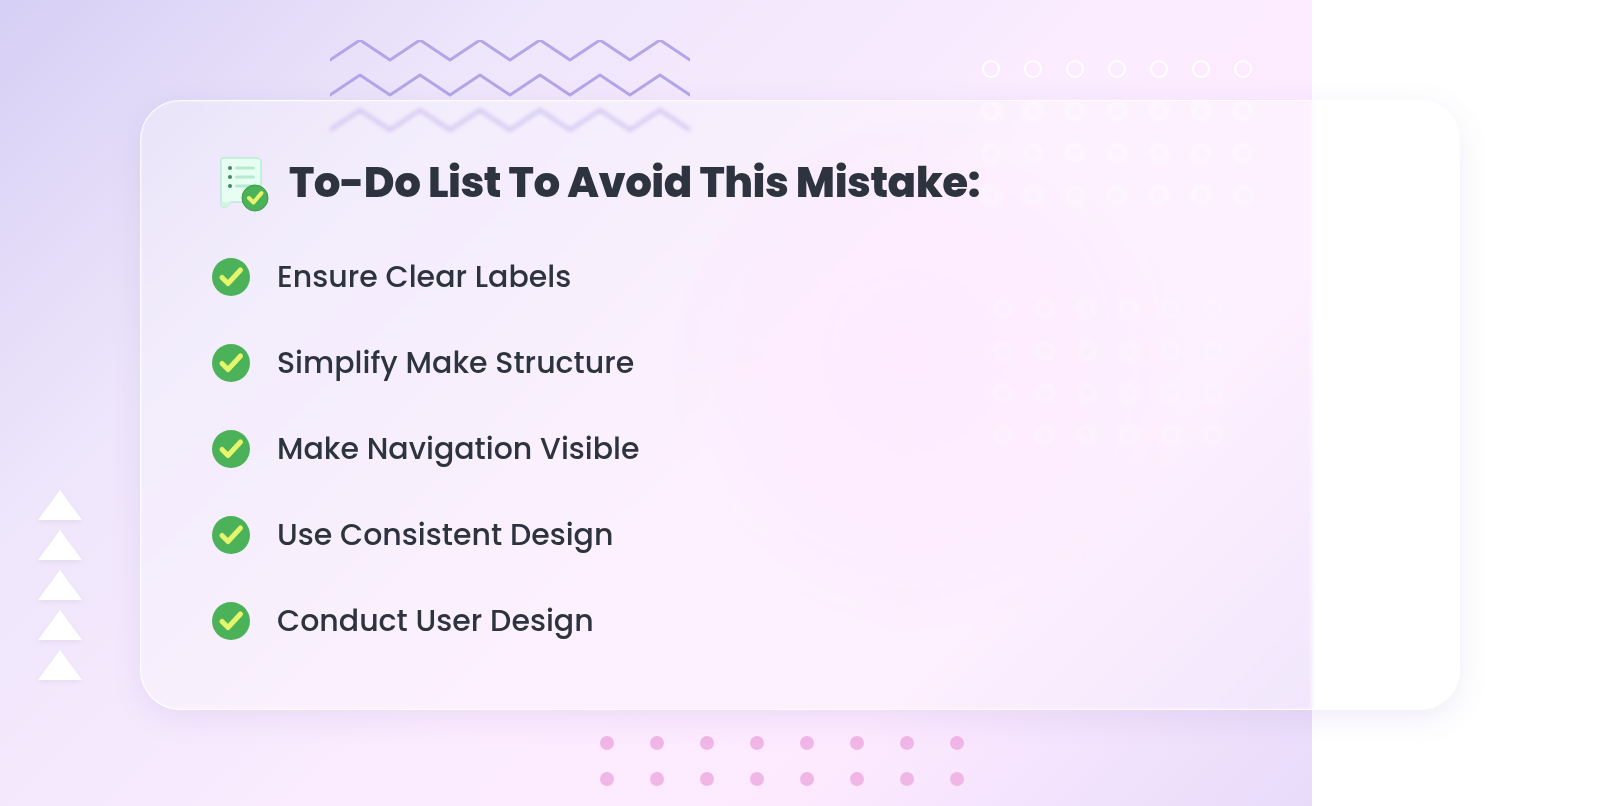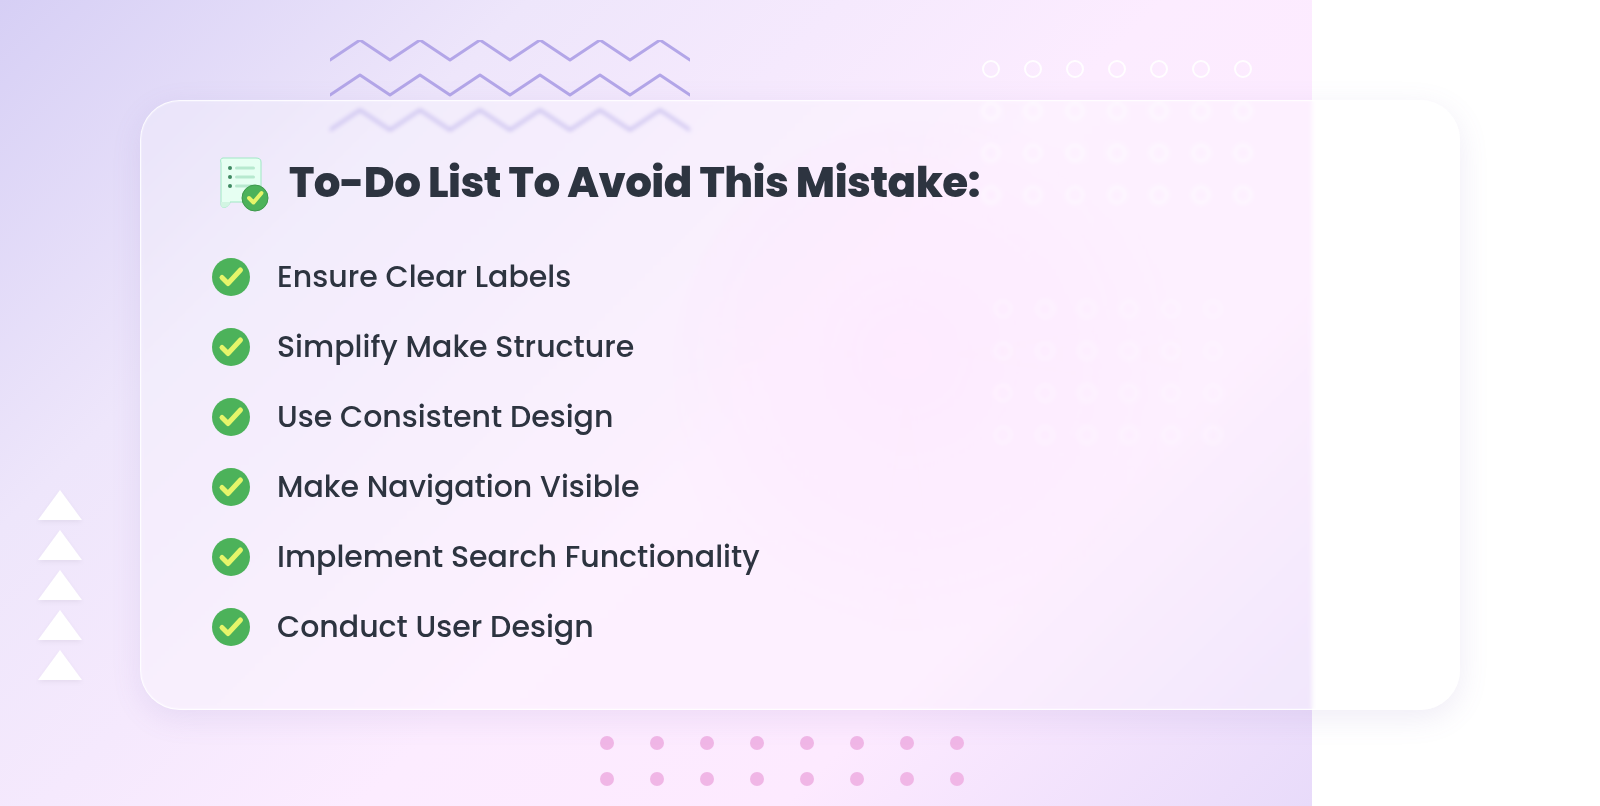--- a/index.html
+++ b/index.html
@@ -125,21 +125,21 @@
   .title {
     font-size: 42px;
     font-weight: 800;
     color: #2d3440;
     letter-spacing: -0.5px;
   }
 
   .list {
     display: flex;
     flex-direction: column;
-    gap: 24px;
+    gap: 40px;
     text-align: right;
   }
   .item {
     display: flex;
     align-items: center;
     gap: 26px;
   }
   .check {
     width: 40px; height: 40px;
     flex: 0 0 auto;
@@ -297,42 +297,33 @@
         <span class="item-label">Simplify Make Structure</span>
       </div>
 
       <div class="item">
         <span class="check">
           <svg width="40" height="40" viewBox="0 0 40 40">
             <circle cx="20" cy="20" r="19" fill="#4cb25a"></circle>
             <path d="M11 20.5 L17 26.5 L29.5 13" fill="none" stroke="#e6f56a" stroke-width="5" stroke-linecap="round" stroke-linejoin="round"></path>
           </svg>
         </span>
+        <span class="item-label">Make Navigation Visible</span>
+      </div>
+
+      <div class="item">
+        <span class="check">
+          <svg width="40" height="40" viewBox="0 0 40 40">
+            <circle cx="20" cy="20" r="19" fill="#4cb25a"></circle>
+            <path d="M11 20.5 L17 26.5 L29.5 13" fill="none" stroke="#e6f56a" stroke-width="5" stroke-linecap="round" stroke-linejoin="round"></path>
+          </svg>
+        </span>
         <span class="item-label">Use Consistent Design</span>
       </div>
 
-      <div class="item">
-        <span class="check">
-          <svg width="40" height="40" viewBox="0 0 40 40">
-            <circle cx="20" cy="20" r="19" fill="#4cb25a"></circle>
-            <path d="M11 20.5 L17 26.5 L29.5 13" fill="none" stroke="#e6f56a" stroke-width="5" stroke-linecap="round" stroke-linejoin="round"></path>
-          </svg>
-        </span>
-        <span class="item-label">Make Navigation Visible</span>
-      </div>
-
-      <div class="item">
-        <span class="check">
-          <svg width="40" height="40" viewBox="0 0 40 40">
-            <circle cx="20" cy="20" r="19" fill="#4cb25a"></circle>
-            <path d="M11 20.5 L17 26.5 L29.5 13" fill="none" stroke="#e6f56a" stroke-width="5" stroke-linecap="round" stroke-linejoin="round"></path>
-          </svg>
-        </span>
-        <span class="item-label">Implement Search Functionality</span>
-      </div>
 
       <div class="item">
         <span class="check">
           <svg width="40" height="40" viewBox="0 0 40 40">
             <circle cx="20" cy="20" r="19" fill="#4cb25a"></circle>
             <path d="M11 20.5 L17 26.5 L29.5 13" fill="none" stroke="#e6f56a" stroke-width="5" stroke-linecap="round" stroke-linejoin="round"></path>
           </svg>
         </span>
         <span class="item-label">Conduct User Design</span>
       </div>

